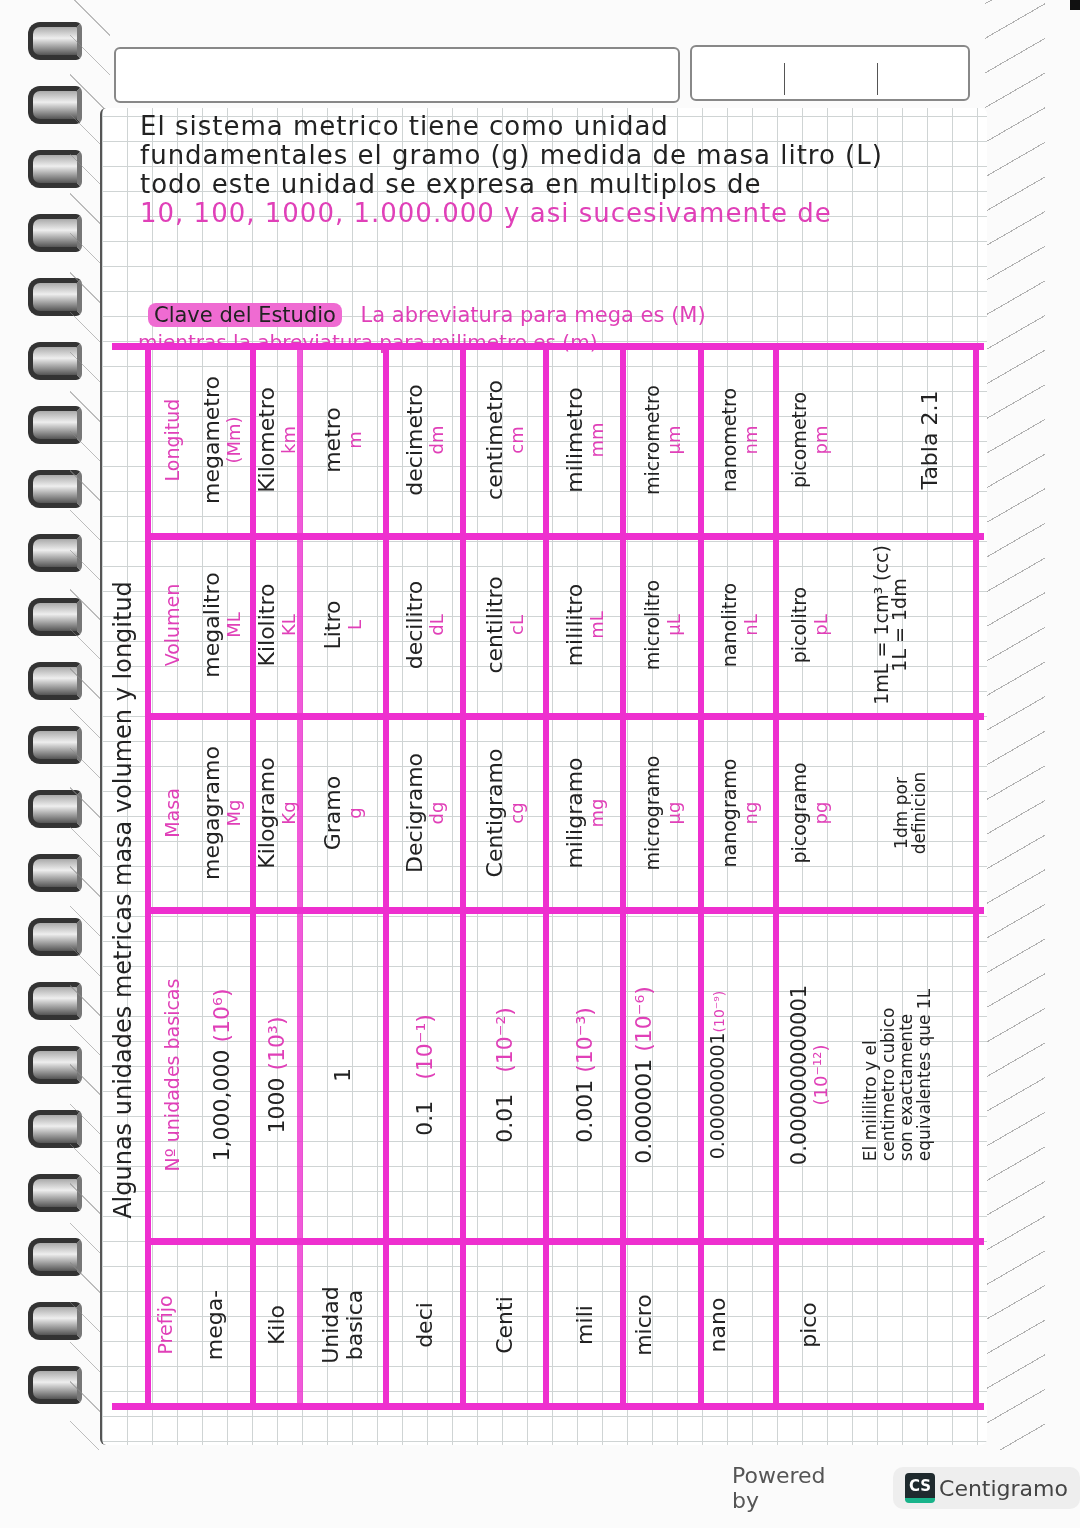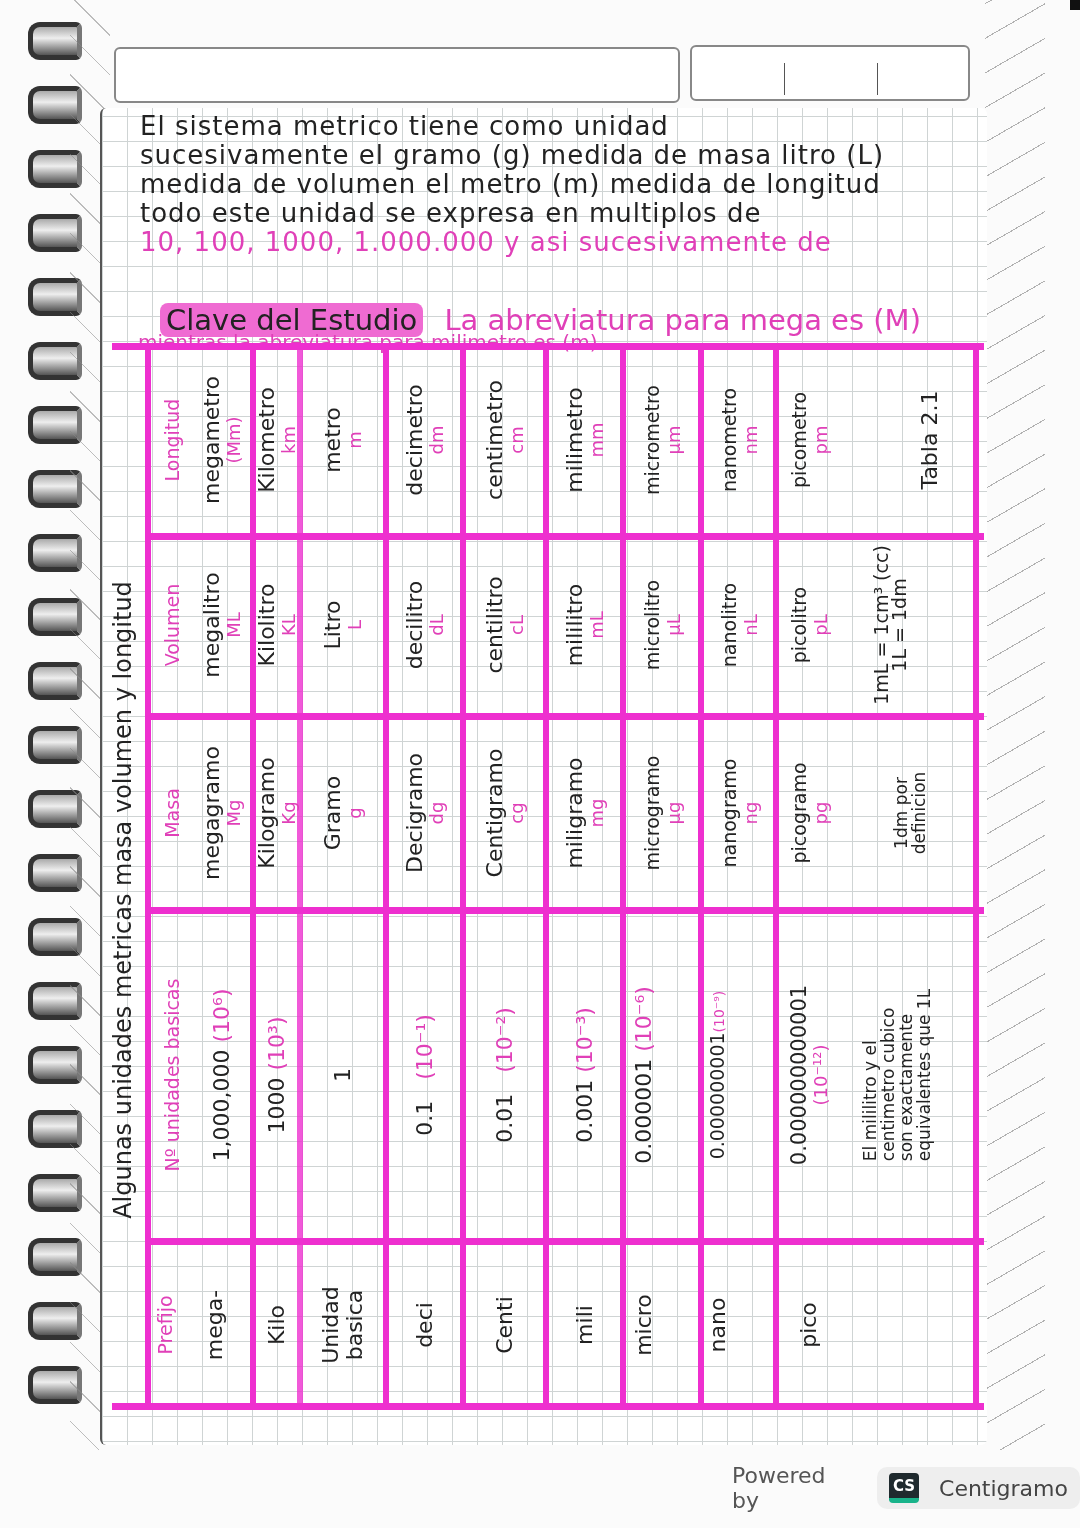--- a/index.html
+++ b/index.html
@@ -16,41 +16,41 @@
     background-color:#fff;
     background-image:linear-gradient(#cfd4d4 1px,transparent 1px),linear-gradient(90deg,#cfd4d4 1px,transparent 1px);
     background-size:25px 25px;background-position:0 8px;}
   .hdr-box{position:absolute;border:2px solid #888;border-radius:6px;background:#fff;}
   .hdr-box .tick{position:absolute;top:16px;width:1px;height:32px;background:#555;}
   
   .hw{font-family:"DejaVu Sans",sans-serif;color:#222;}
   .para{position:absolute;left:140px;top:112px;width:850px;font-size:26px;line-height:29px;letter-spacing:1px;}
   .para span{display:block;white-space:nowrap;}
   .pink{color:#e040b8;}
-  .clave{position:absolute;left:160px;top:303px;font-size:29px;white-space:nowrap;}
+  .clave{position:absolute;left:148px;top:303px;font-size:21px;white-space:nowrap;}
   .clave .hl{background:#ef6bd2;color:#222;padding:0 6px;border-radius:8px;}
   .clave2{position:absolute;left:138px;top:330px;font-size:20px;color:#e040b8;white-space:nowrap;text-align:center;}
   
   .pl{position:absolute;background:#ee2fcf;}
   .pl.h{height:7px;}
   .pl.v{width:6px;}
   
   .cell{position:absolute;overflow:visible;}
   .rot{position:absolute;left:50%;top:50%;transform:translate(-50%,-50%) rotate(-90deg);white-space:nowrap;text-align:center;}
   .rot .main{display:block;font-size:22px;color:#222;line-height:24px;}
   .rot .sub{display:block;font-size:18px;color:#e040b8;line-height:20px;}
   .rot .lbl{display:block;font-size:19px;color:#e040b8;line-height:20px;}
   .rot .small{font-size:17px;line-height:18px;color:#222;display:block;}
   .title-rot{position:absolute;left:95px;top:380px;width:55px;height:1040px;}
   .title-rot .rot{font-size:24px;color:#222;}
   
   .footer{position:absolute;left:732px;top:1468px;height:40px;display:flex;align-items:center;gap:20px;}
   .footer .pw{font-size:22px;color:#555;margin-right:14px;}
   .badge{display:flex;align-items:center;background:#eeeeee;border-radius:10px;padding:6px 12px;}
-  .cs{width:30px;height:30px;background:#1f2a2e;color:#fff;font-weight:bold;font-size:15px;display:flex;align-items:center;justify-content:center;border-radius:4px;border-bottom:5px solid #19b38a;box-sizing:border-box;margin-right:20px;}
+  .cs{width:30px;height:30px;background:#1f2a2e;color:#fff;font-weight:bold;font-size:15px;display:flex;align-items:center;justify-content:center;border-radius:4px;border-bottom:5px solid #19b38a;box-sizing:border-box;margin-right:4px;}
   .badge .name{font-size:22px;color:#444;}
 </style>
 </head>
 <body>
 
 <div class="page">
 
   <div class="spiral">
     <div class="ring" style="top:22px"></div>
       <div class="ring" style="top:86px"></div>
@@ -84,22 +84,21 @@
   </div>
   <div class="hdr-box" style="left:690px;top:45px;width:276px;height:52px;">
     <div class="tick" style="left:92px"></div><div class="tick" style="left:185px"></div>
     <span></span>
   </div>
 
   <div class="paper"></div>
 
   <div class="para hw">
     <span>El sistema metrico tiene como unidad</span>
-    <span>sucesivamente el gramo (g) medida de masa litro (L)</span>
-    <span>medida de volumen el metro (m) medida de longitud</span>
+    <span>fundamentales el gramo (g) medida de masa litro (L)</span>
     <span>todo este unidad se expresa en multiplos de</span>
     <span class="pink">10, 100, 1000, 1.000.000 y asi sucesivamente de</span>
   </div>
 
   <div class="clave hw">
     <span class="hl">Clave del Estudio</span>
     <span class="pink" style="margin-left:12px">La abreviatura para mega es (M)</span>
   </div>
   <div class="clave2">mientras la abreviatura para milimetro es (m)</div>
 

